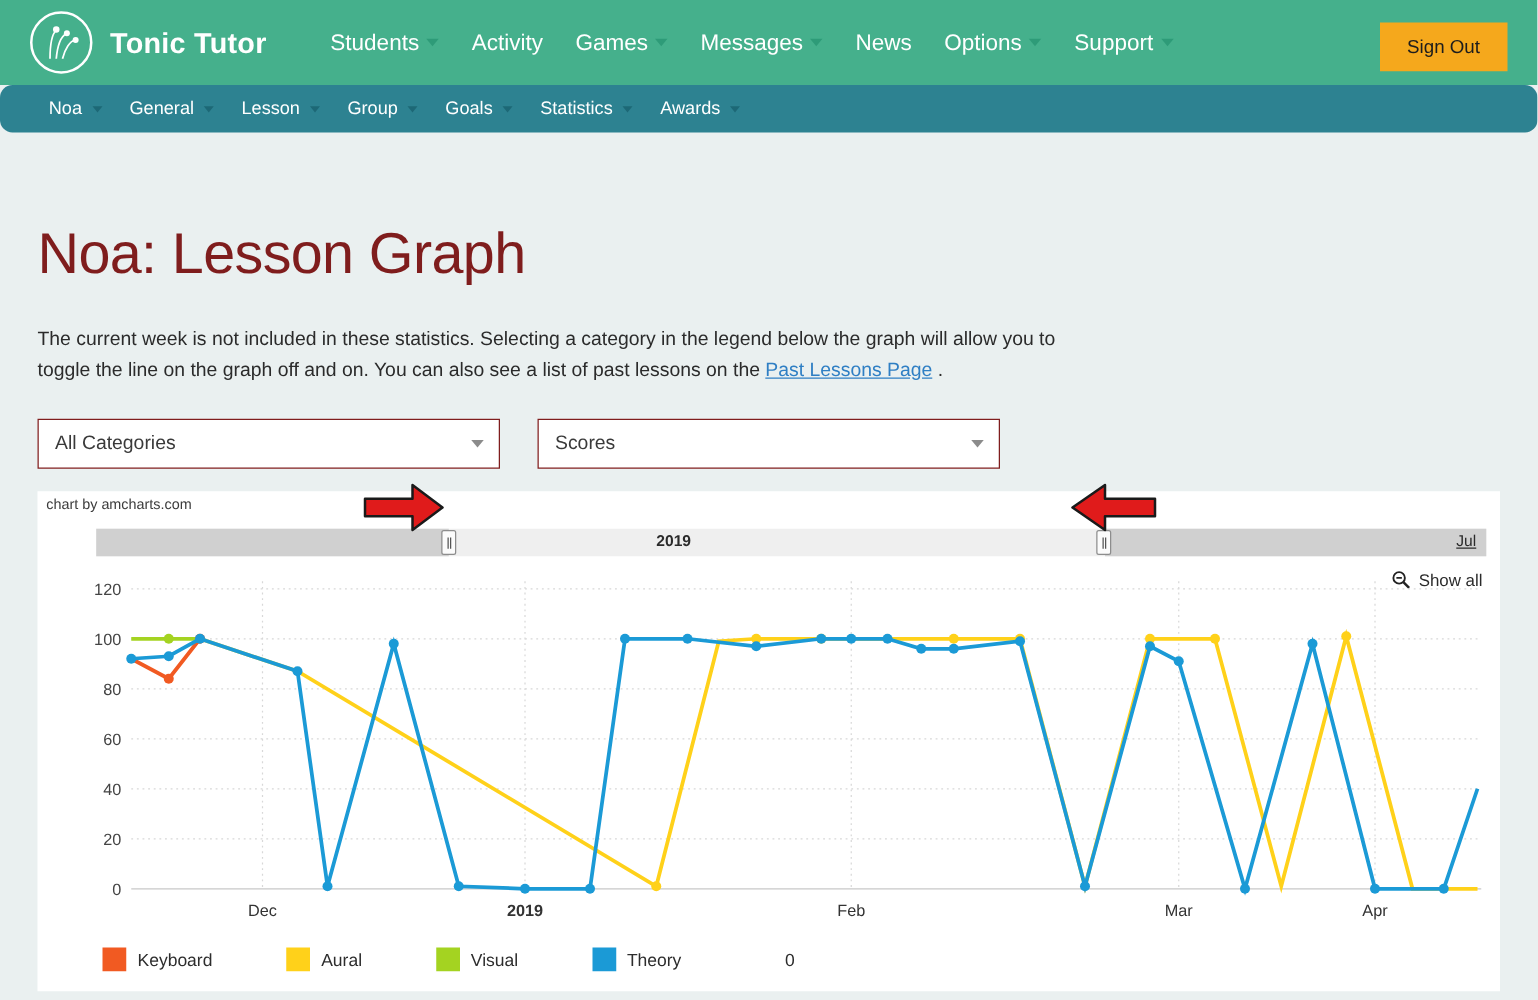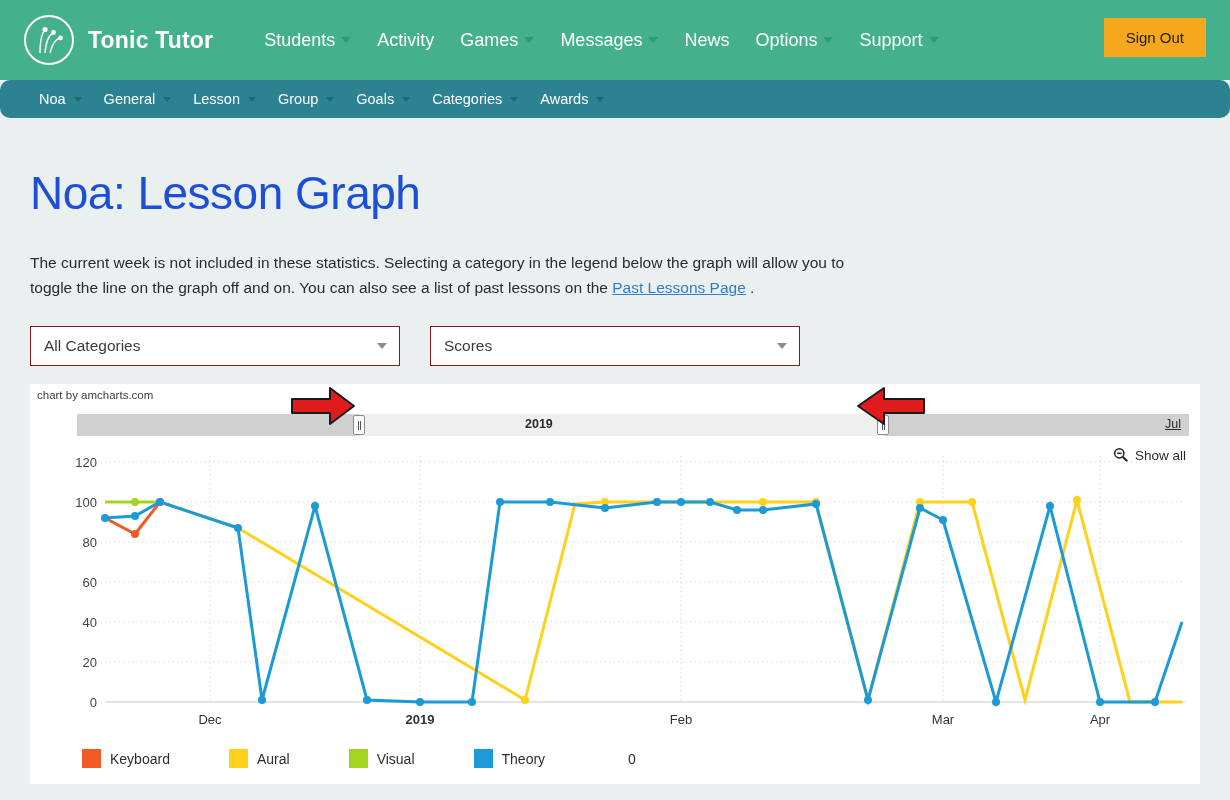--- a/index.html
+++ b/index.html
@@ -5,21 +5,21 @@
   * { box-sizing: border-box; margin: 0; padding: 0; }
   html, body {
     width: 1230px; height: 800px;
     font-family: "Liberation Sans", sans-serif;
     background: #eaf0f0;
     overflow: hidden;
   }
 
   
   .topbar {
-    height: 80px;
+    height: 68px;
     background: #45b08c;
     display: flex;
     padding: 16px 24px;
     position: relative;
   }
   .logo-wrap { display: flex; align-items: center; gap: 14px; }
   .logo-circle {
     width: 50px; height: 50px;
     border: 2px solid #ffffff;
     border-radius: 50%;
@@ -91,22 +91,22 @@
     border-left: 4px solid transparent;
     border-right: 4px solid transparent;
     border-top: 5px solid #1d6876;
   }
 
   
   .page { padding: 0 30px; }
   .page-title {
     font-size: 46px;
     font-weight: normal;
-    color: #1d4ed8;
-    margin-top: 48px;
+    color: #7f1d1d;
+    margin-top: 69px;
     letter-spacing: -0.5px;
   }
   .intro {
     margin-top: 30px;
     font-size: 15.5px;
     line-height: 25px;
     color: #2b2b2b;
     max-width: 860px;
   }
   .intro a { color: #2f7fc4; text-decoration: underline; }
@@ -297,21 +297,21 @@
   </div>
   <div class="sub-item">
     <span>Group</span>
     <span class="sub-caret"></span>
   </div>
   <div class="sub-item">
     <span>Goals</span>
     <span class="sub-caret"></span>
   </div>
   <div class="sub-item">
-    <span>Categories</span>
+    <span>Statistics</span>
     <span class="sub-caret"></span>
   </div>
   <div class="sub-item">
     <span>Awards</span>
     <span class="sub-caret"></span>
   </div>
 </div>
 
 <div class="page">
   <h1 class="page-title">Noa: Lesson Graph</h1>

